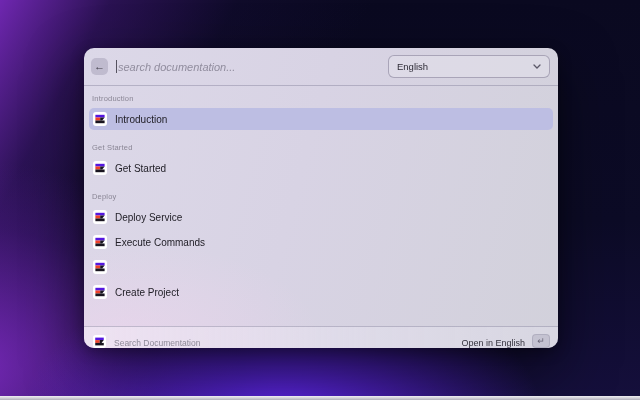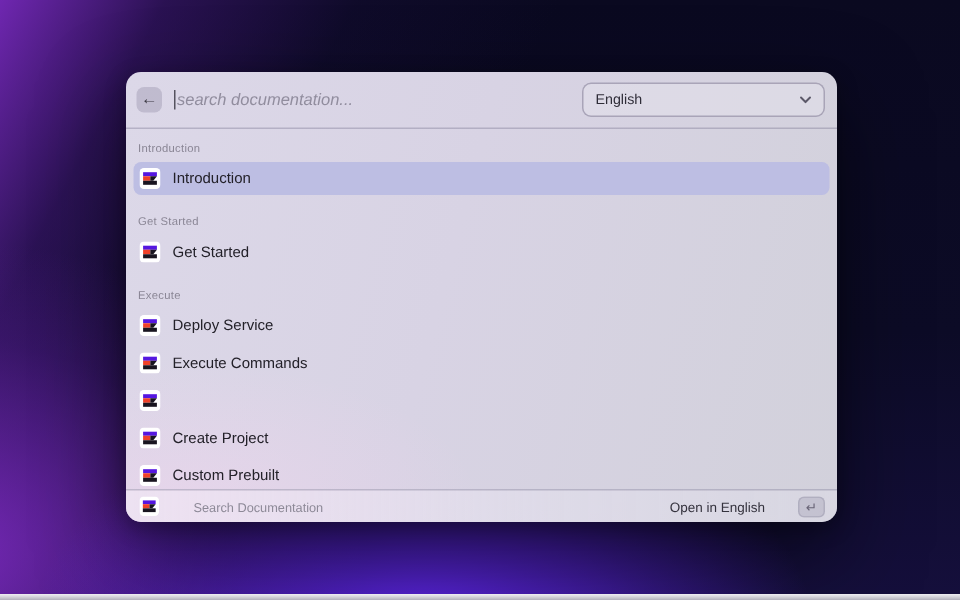--- a/index.html
+++ b/index.html
@@ -56,25 +56,24 @@
   }
   .results .section-header:first-child{margin-top:8px;}
   .row{
     height:22px;border-radius:5px;display:flex;align-items:center;
     padding:0 6px 0 4px;margin-bottom:3px;cursor:pointer;
   }
   .row.selected{background:var(--highlight,#bdbee3);}
   .row-label{font-size:10px;color:#232129;margin-left:8px;white-space:nowrap;}
   .tile-icon{width:14px;height:14px;flex:0 0 auto;display:block;}
   .footer{
-    flex:0 0 21px;height:21px;display:flex;align-items:center;
+    flex:0 0 21px;height:21px;display:flex;align-items:flex-end;
     border-top:1px solid rgba(110,105,135,0.35);
     background:linear-gradient(90deg, rgba(240,230,244,0.75) 0%, rgba(228,225,238,0.55) 60%, rgba(222,221,232,0.5) 100%);
     padding:0 8px 0 9px;
-    gap:15px;
   }
   .footer .tile-icon{width:13px;height:13px;}
   .footer-left{font-size:8.5px;color:#8d8997;margin-left:8px;flex:1;white-space:nowrap;}
   .footer-right{font-size:9px;color:#35333e;margin-right:7px;white-space:nowrap;}
   .enter-key{
     width:18px;height:14px;border-radius:4px;background:rgba(150,145,170,0.3);
     border:1px solid rgba(120,115,140,0.25);
     display:flex;align-items:center;justify-content:center;
     font-size:9px;color:#696577;box-sizing:border-box;
   }
@@ -113,21 +112,21 @@
       <div class="row">
         <svg class="tile-icon" viewBox="0 0 14 14" xmlns="http://www.w3.org/2000/svg">
     <rect x="0" y="0" width="14" height="14" rx="3" fill="#ffffff"></rect>
     <rect x="2.4" y="2.8" width="9.2" height="2.7" fill="var(--logo-purple,#5517e0)"></rect>
     <rect x="2.4" y="5.5" width="4.8" height="3.0" fill="var(--logo-red,#ef4129)"></rect>
     <polygon points="7.2,5.5 11.6,5.5 9.2,8.5 7.2,8.5" fill="var(--logo-dark,#191520)"></polygon>
     <rect x="2.4" y="8.5" width="9.2" height="2.7" fill="var(--logo-dark,#191520)"></rect>
   </svg>
         <span class="row-label">Get Started</span>
       </div>
-      <div class="section-header">Execute</div>
+      <div class="section-header">Deploy</div>
       <div class="row">
         <svg class="tile-icon" viewBox="0 0 14 14" xmlns="http://www.w3.org/2000/svg">
     <rect x="0" y="0" width="14" height="14" rx="3" fill="#ffffff"></rect>
     <rect x="2.4" y="2.8" width="9.2" height="2.7" fill="var(--logo-purple,#5517e0)"></rect>
     <rect x="2.4" y="5.5" width="4.8" height="3.0" fill="var(--logo-red,#ef4129)"></rect>
     <polygon points="7.2,5.5 11.6,5.5 9.2,8.5 7.2,8.5" fill="var(--logo-dark,#191520)"></polygon>
     <rect x="2.4" y="8.5" width="9.2" height="2.7" fill="var(--logo-dark,#191520)"></rect>
   </svg>
         <span class="row-label">Deploy Service</span>
       </div>
@@ -153,30 +152,20 @@
       <div class="row">
         <svg class="tile-icon" viewBox="0 0 14 14" xmlns="http://www.w3.org/2000/svg">
     <rect x="0" y="0" width="14" height="14" rx="3" fill="#ffffff"></rect>
     <rect x="2.4" y="2.8" width="9.2" height="2.7" fill="var(--logo-purple,#5517e0)"></rect>
     <rect x="2.4" y="5.5" width="4.8" height="3.0" fill="var(--logo-red,#ef4129)"></rect>
     <polygon points="7.2,5.5 11.6,5.5 9.2,8.5 7.2,8.5" fill="var(--logo-dark,#191520)"></polygon>
     <rect x="2.4" y="8.5" width="9.2" height="2.7" fill="var(--logo-dark,#191520)"></rect>
   </svg>
         <span class="row-label">Create Project</span>
       </div>
-      <div class="row">
-        <svg class="tile-icon" viewBox="0 0 14 14" xmlns="http://www.w3.org/2000/svg">
-    <rect x="0" y="0" width="14" height="14" rx="3" fill="#ffffff"></rect>
-    <rect x="2.4" y="2.8" width="9.2" height="2.7" fill="var(--logo-purple,#5517e0)"></rect>
-    <rect x="2.4" y="5.5" width="4.8" height="3.0" fill="var(--logo-red,#ef4129)"></rect>
-    <polygon points="7.2,5.5 11.6,5.5 9.2,8.5 7.2,8.5" fill="var(--logo-dark,#191520)"></polygon>
-    <rect x="2.4" y="8.5" width="9.2" height="2.7" fill="var(--logo-dark,#191520)"></rect>
-  </svg>
-        <span class="row-label">Custom Prebuilt</span>
-      </div>
     </div>
 
   <div class="footer">
     <span id="footer-icon-slot" style="display:flex;">
         <svg class="tile-icon" viewBox="0 0 14 14" xmlns="http://www.w3.org/2000/svg">
     <rect x="0" y="0" width="14" height="14" rx="3" fill="#ffffff"></rect>
     <rect x="2.4" y="2.8" width="9.2" height="2.7" fill="var(--logo-purple,#5517e0)"></rect>
     <rect x="2.4" y="5.5" width="4.8" height="3.0" fill="var(--logo-red,#ef4129)"></rect>
     <polygon points="7.2,5.5 11.6,5.5 9.2,8.5 7.2,8.5" fill="var(--logo-dark,#191520)"></polygon>
     <rect x="2.4" y="8.5" width="9.2" height="2.7" fill="var(--logo-dark,#191520)"></rect>

